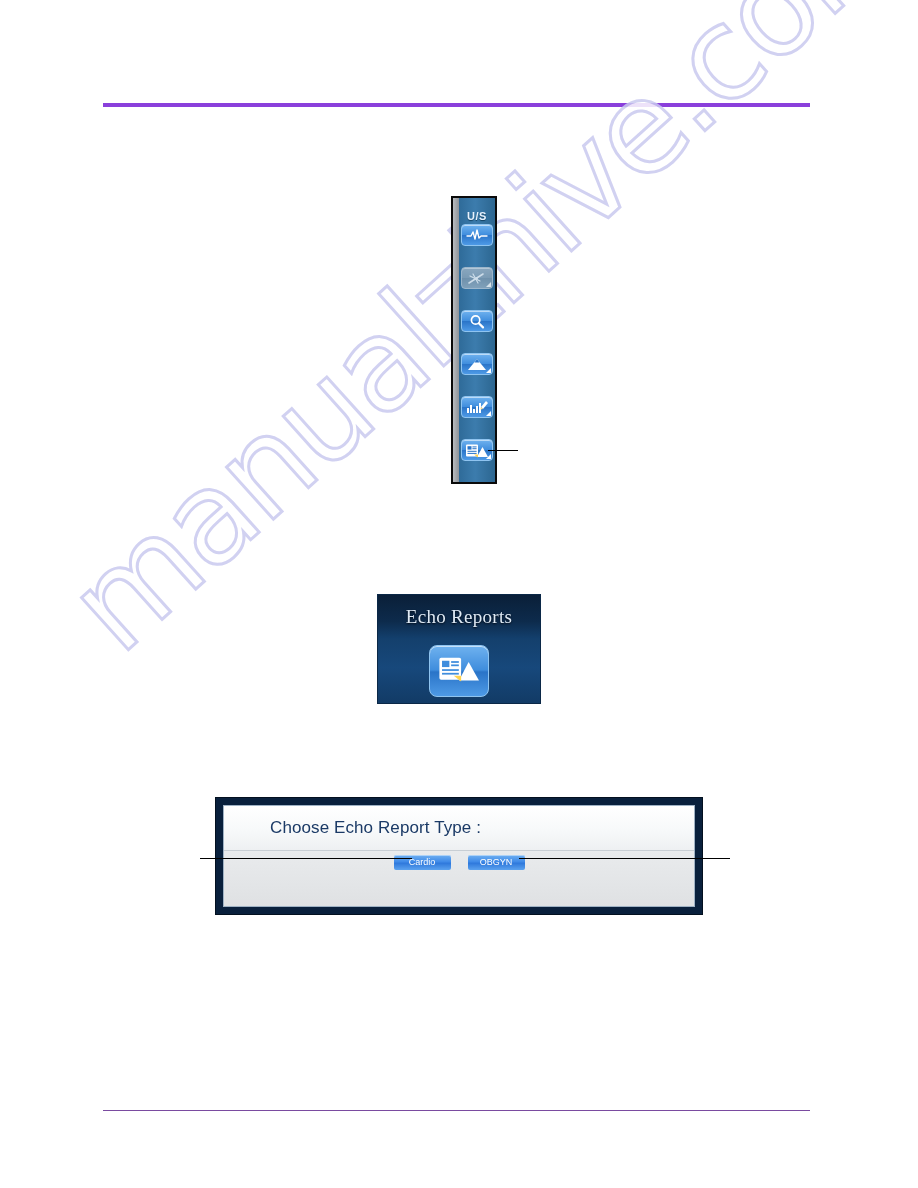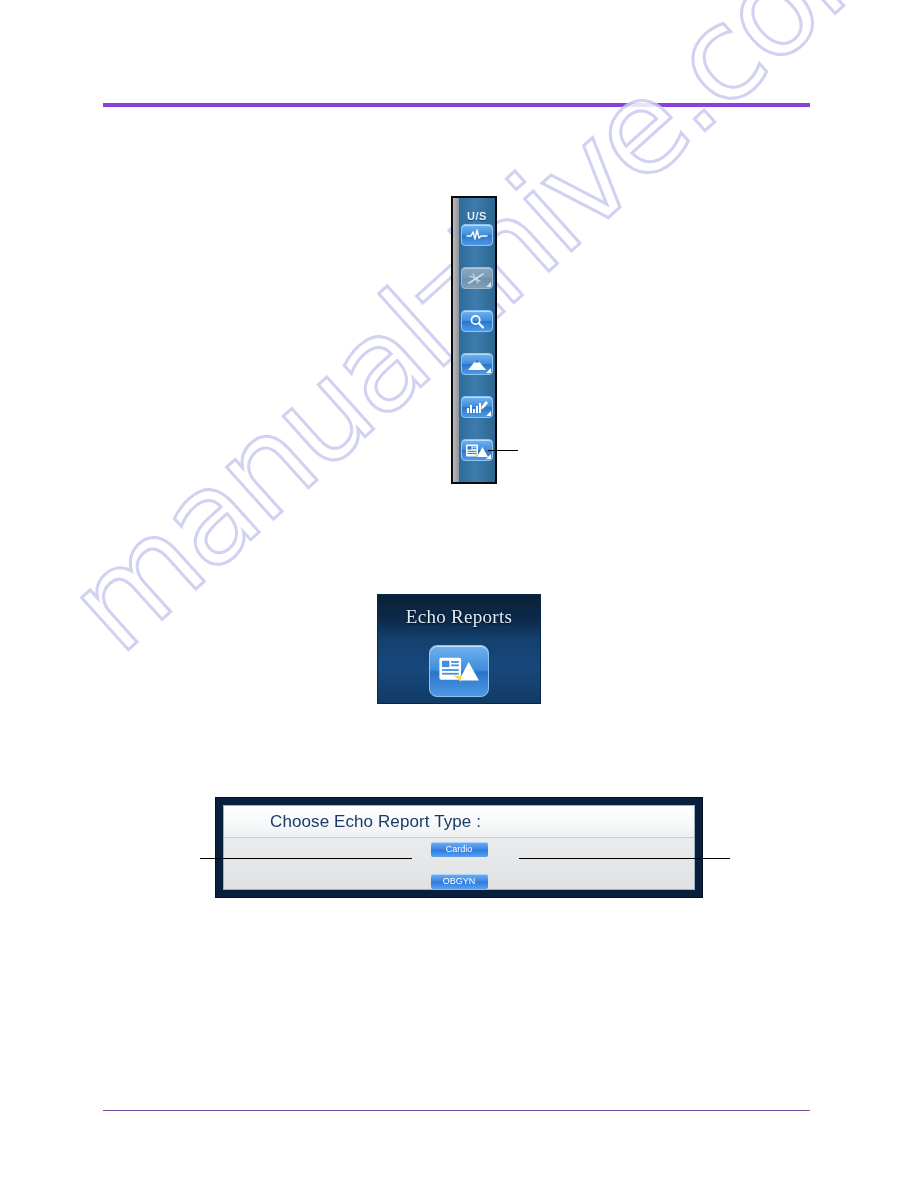--- a/index.html
+++ b/index.html
@@ -182,21 +182,21 @@
     align-items: center;
     justify-content: center;
   }
 
   
   .dialog {
     position: absolute;
     left: 215px;
     top: 797px;
     width: 488px;
-    height: 101px;
+    height: 118px;
     box-sizing: border-box;
     background: #09203c;
     border: 1px solid #03101f;
     padding: 7px;
   }
   .dialog-inner {
     width: 100%;
     height: 100%;
     box-sizing: border-box;
     background: linear-gradient(to bottom, #fbfcfd 0%, #f3f5f7 40%, #e6e8ea 48%, #e2e4e6 100%);
@@ -224,21 +224,20 @@
     flex: 1;
     background: linear-gradient(to bottom, #e9ebed 0%, #e3e5e7 60%, #dfe1e3 100%);
     display: flex;
     align-items: flex-start;
     justify-content: center;
     padding-top: 4px;
   }
   .choice-row {
     display: flex;
     gap: 17px;
-    flex-direction: column;
   }
   .choice-btn {
     min-width: 57px;
     height: 15px;
     padding: 0 6px;
     border: none;
     border-radius: 2px;
     background: linear-gradient(to bottom, #6fb0f2 0%, #3f8ae8 45%, #2f79dc 55%, #5ba2ef 100%);
     color: #ffffff;
     font-family: "Liberation Sans", sans-serif;

